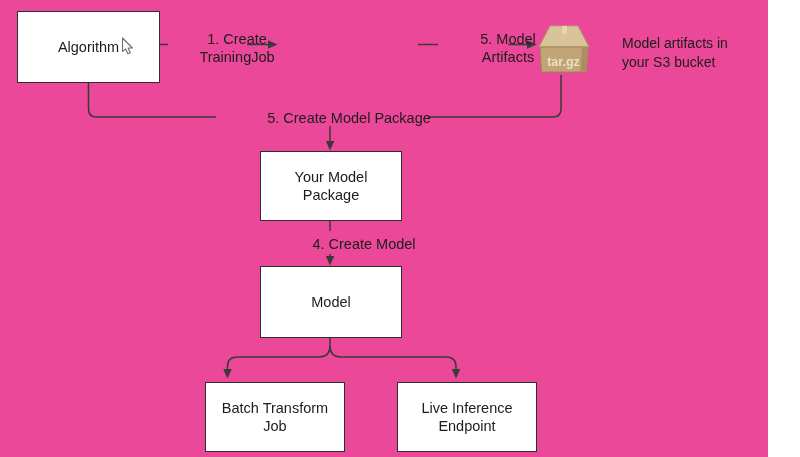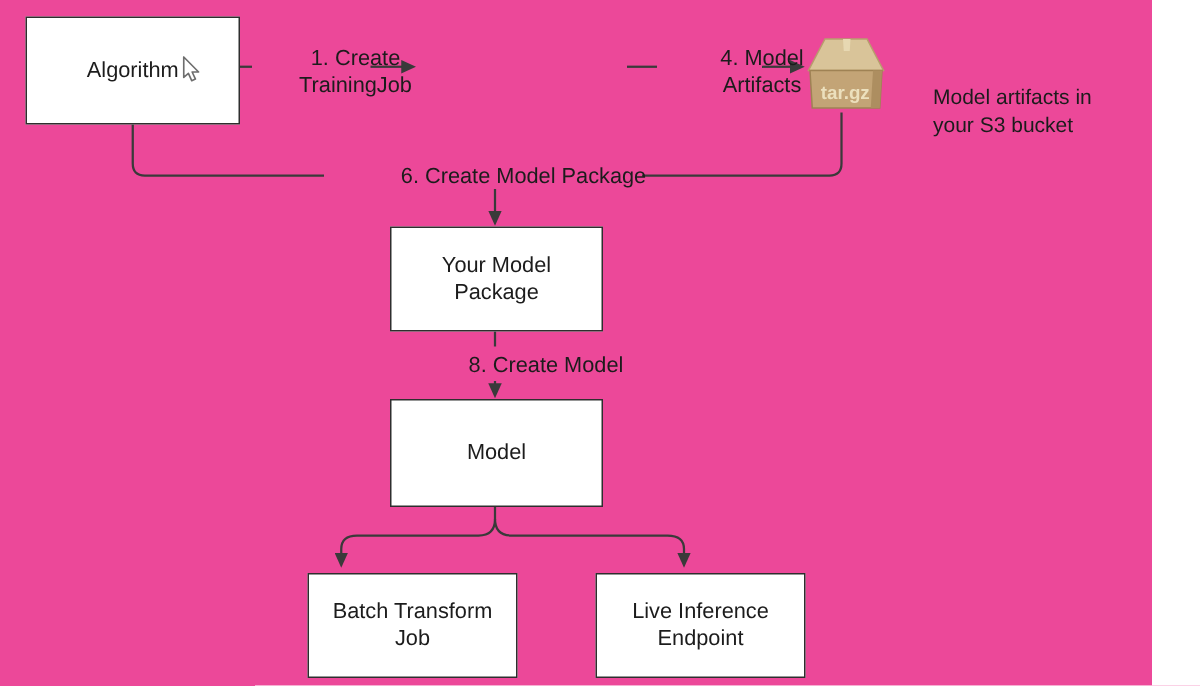--- a/index.html
+++ b/index.html
@@ -22,21 +22,21 @@
   #node-live-inference       { left:387px; top:382px; width:138px; height:68px;margin-left:10px; }
   .edge-label {
     position:absolute; text-align:center; font-size:14.5px; line-height:18px;padding-left:34px;
   }
   #label-step1 { left:159px; top:30px;  width:88px; }
   #label-step2 { left:434px; top:30px;  width:80px; }
   #label-step3 { left:216px; top:109px; width:198px; white-space:nowrap; }
   #label-step4 { left:270px; top:235px; width:120px; }
   #s3-note {
     position:absolute; left:622px; top:34px; width:136px;
-    font-size:14px; line-height:19px; text-align:left;margin-top:21px;
+    font-size:14px; line-height:19px; text-align:left;
   }
   #targz-icon  { position:absolute; left:536px; top:24px; }
   #cursor-icon { position:absolute; left:121px; top:37px; }
 </style>
 </head>
 <body>
 
 <div class="canvas">
 
   <svg class="layer" width="800" height="457" viewBox="0 0 800 457" fill="none">
@@ -70,23 +70,23 @@
     <span class="lbl">Your Model Package</span>
   </div>
   <div class="node" id="node-batch-transform-job">
     <span class="lbl">Batch Transform Job</span>
   </div>
   <div class="node" id="node-live-inference">
     <span class="lbl">Live Inference Endpoint</span>
   </div>
 
   <div class="edge-label" id="label-step1">1. Create TrainingJob</div>
-  <div class="edge-label" id="label-step2">4. Model Artifacts</div>
-  <div class="edge-label" id="label-step3">6. Create Model Package</div>
-  <div class="edge-label" id="label-step4">8. Create Model</div>
+  <div class="edge-label" id="label-step2">5. Model Artifacts</div>
+  <div class="edge-label" id="label-step3">5. Create Model Package</div>
+  <div class="edge-label" id="label-step4">4. Create Model</div>
 
   <svg id="targz-icon" width="56" height="50" viewBox="0 0 56 50">
     <polygon points="14,2 42,2 53,23 3,23" stroke="#b89d6d" stroke-width="1" fill="#d9c499"></polygon>
     <polygon points="26,2 31,2 30.5,10 26.5,10" fill="#e7d8b2"></polygon>
     <polygon points="4,23 52,23 50.5,48 5.5,48" stroke="#9f8254" stroke-width="1" fill="#c3a476"></polygon>
     <polygon points="46,23 52,23 50.5,48 44.5,48" fill="#ad8e60"></polygon>
     <text x="27.5" y="42" text-anchor="middle" font-size="12.5" font-weight="bold" fill="#ece0bd">tar.gz</text>
   </svg>
 
   <div id="s3-note">Model artifacts in your S3 bucket</div>

